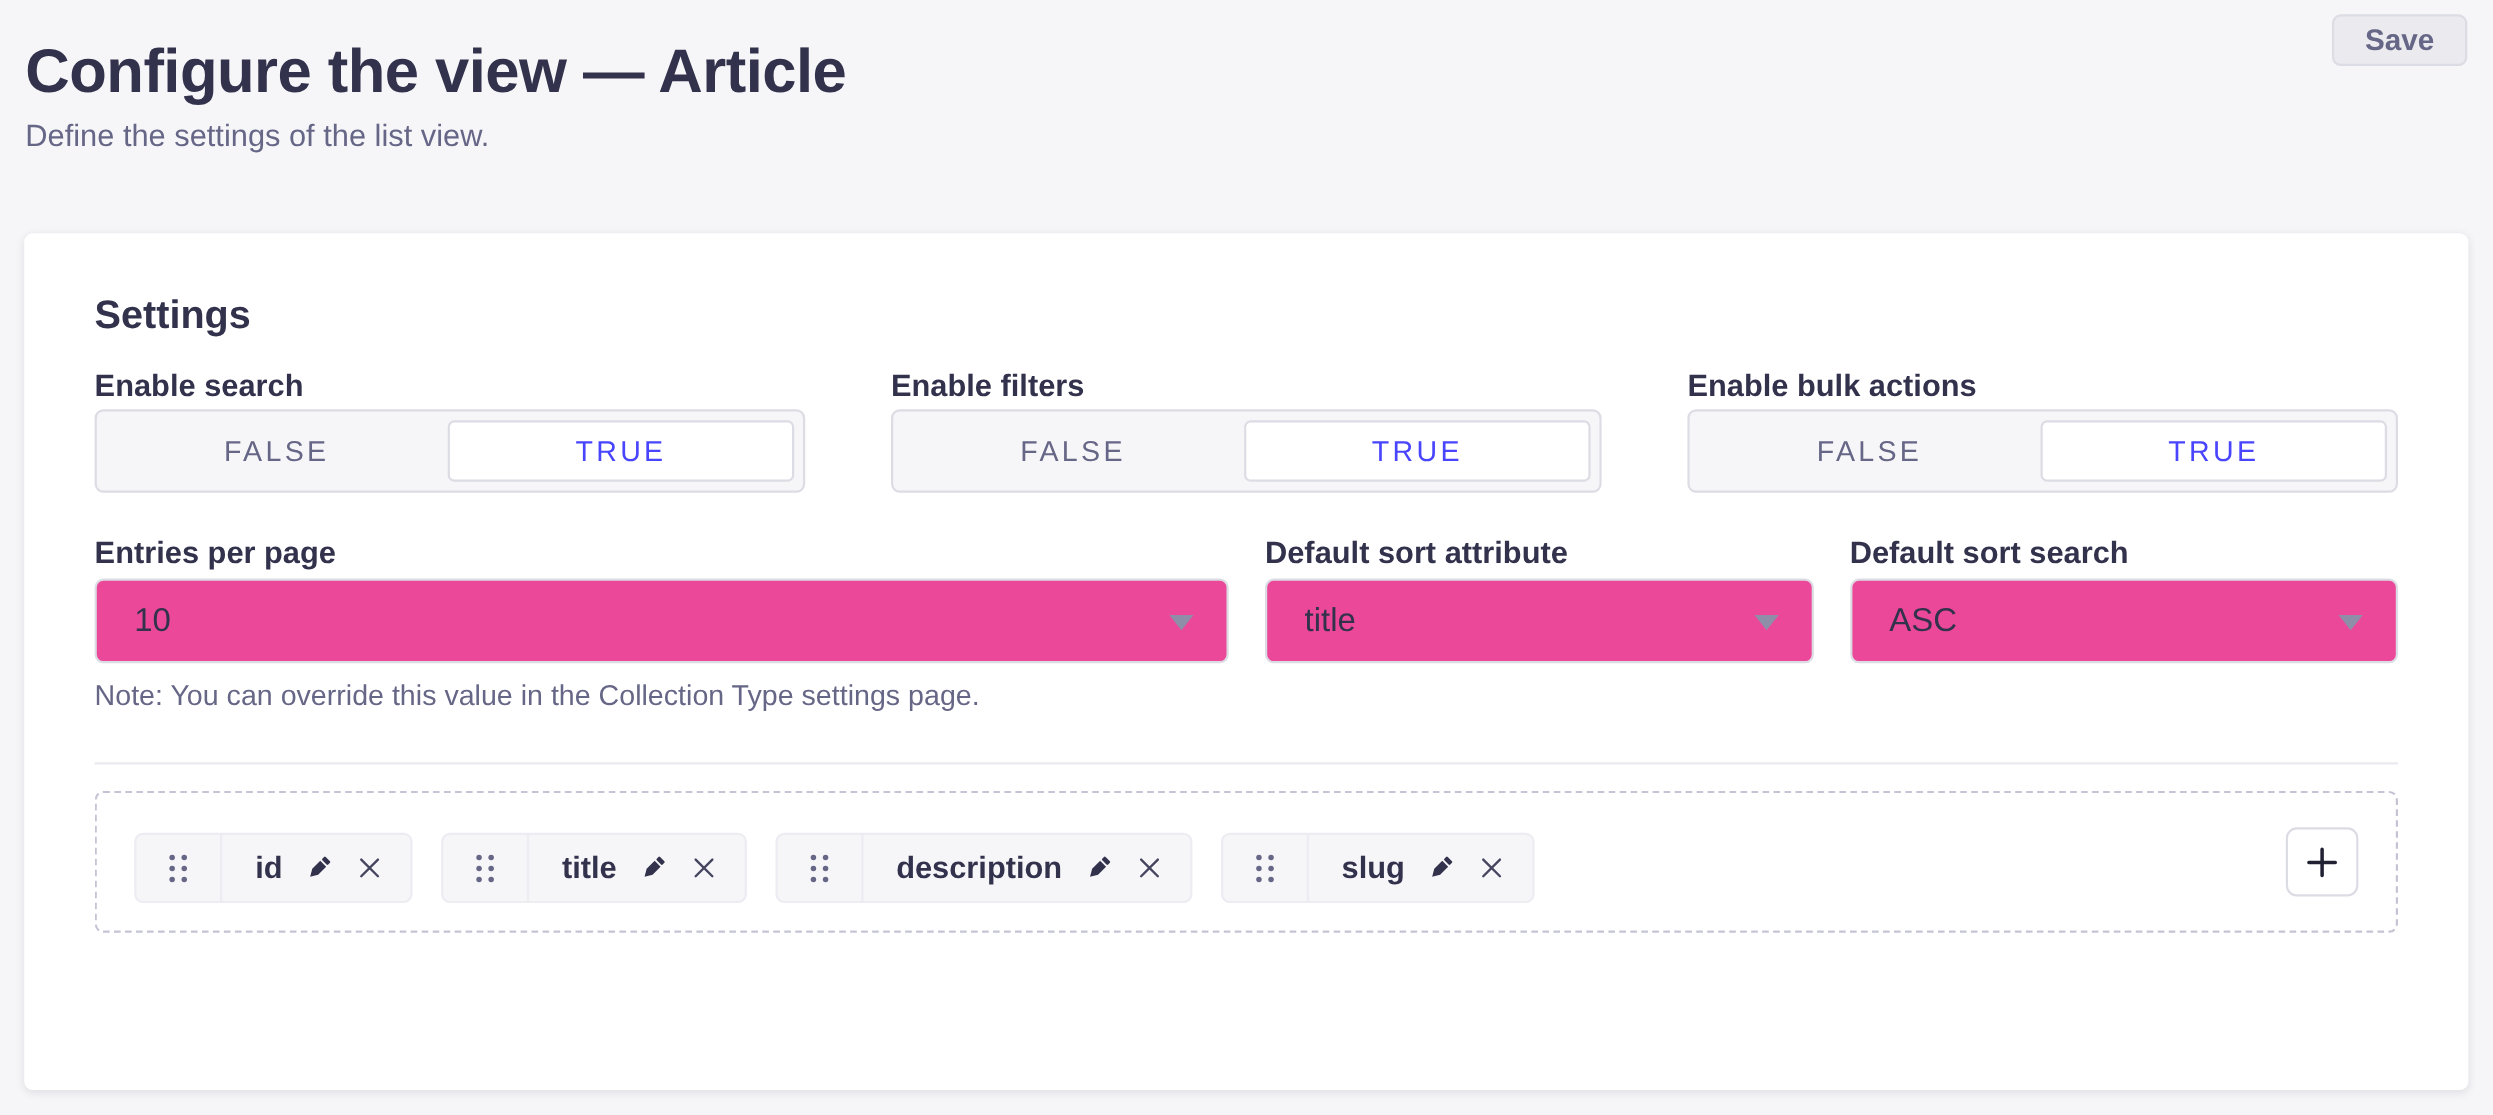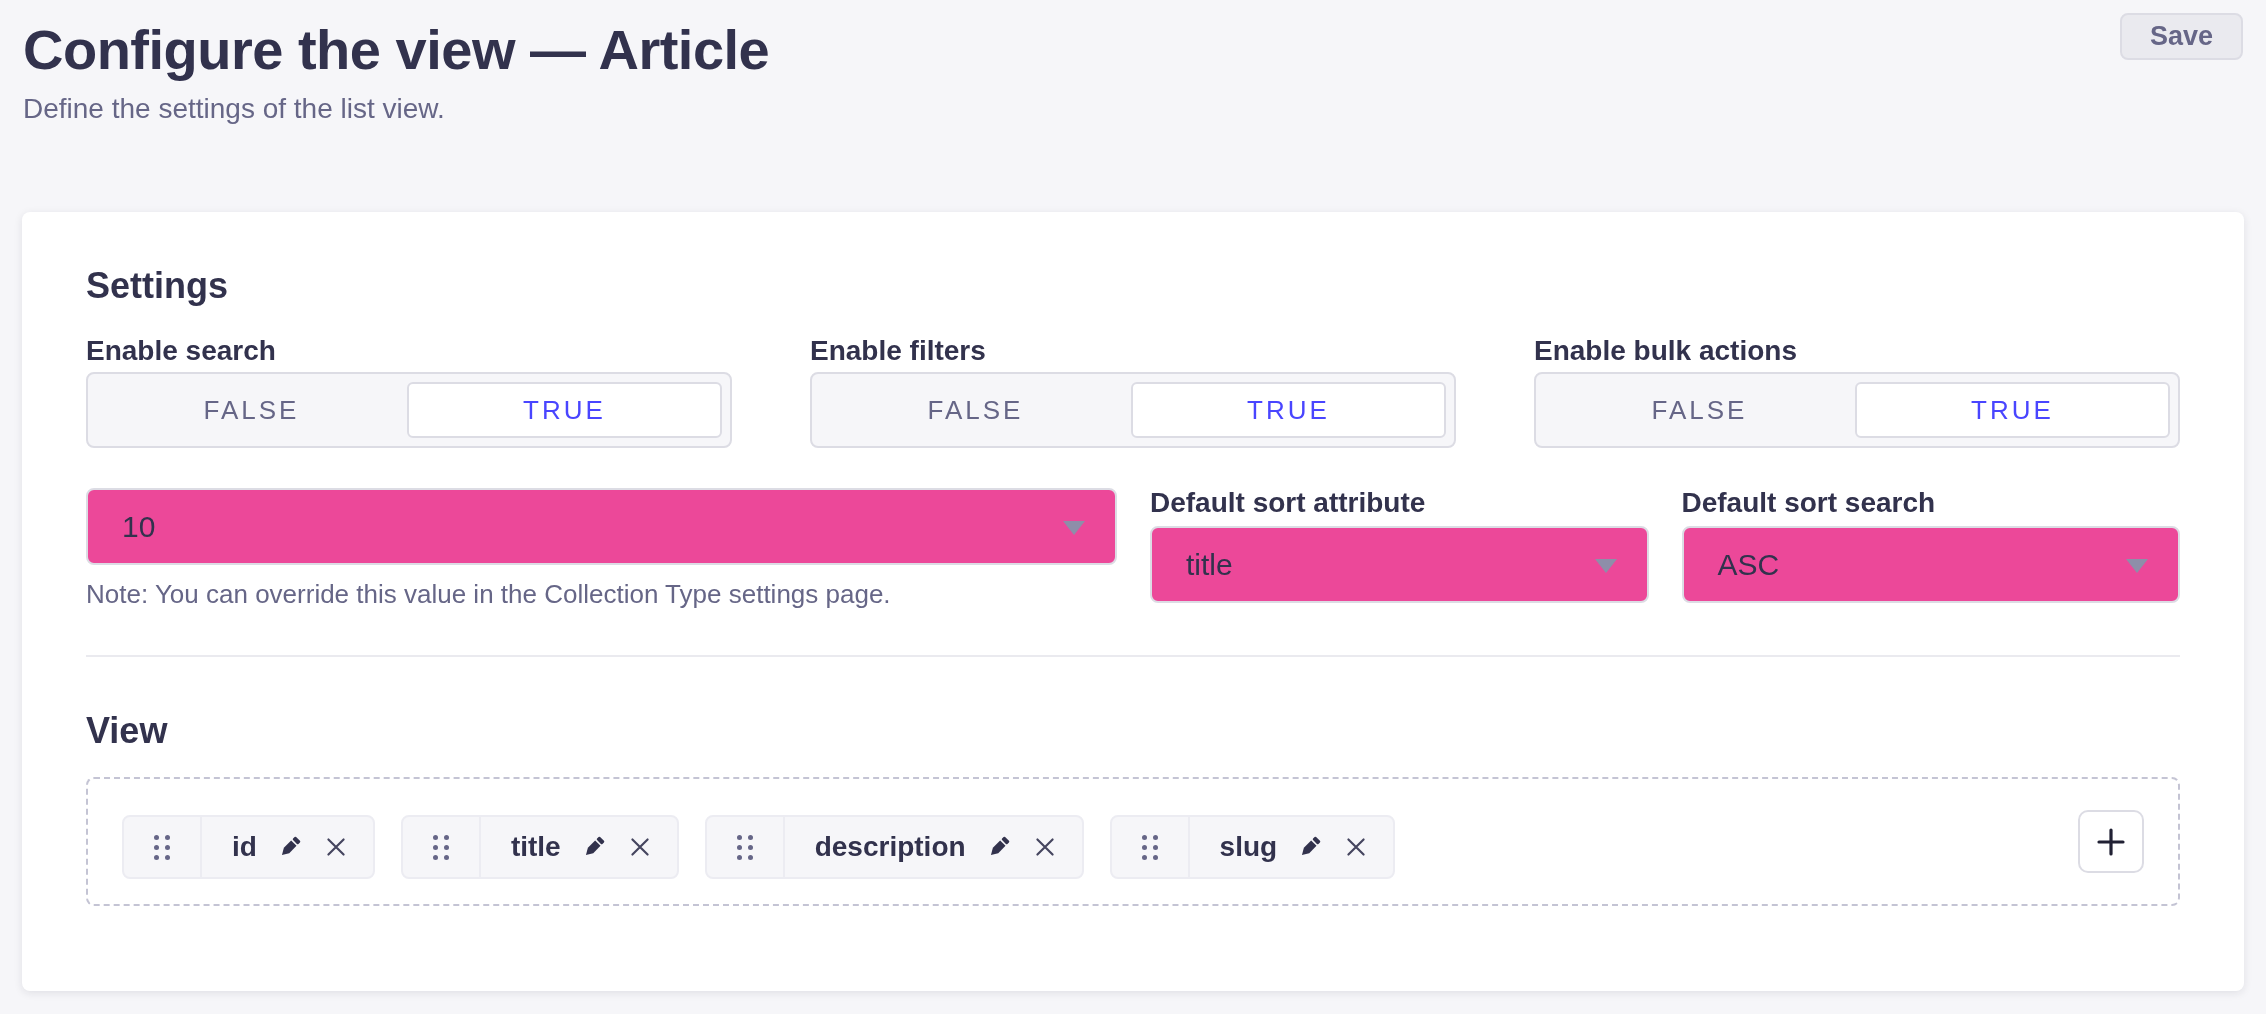--- a/index.html
+++ b/index.html
@@ -5,21 +5,21 @@
   * { margin:0; padding:0; box-sizing:border-box; }
   html,body { width:2266px; height:1014px; overflow:hidden; }
   body {
     background:#f6f6f9;
     font-family:"Liberation Sans", sans-serif;
     color:#32324d;
     position:relative;
   }
 
   
-  .header { position:relative; padding:17px 23px 0 23px; }
+  .header { position:relative; padding:32px 23px 0 23px; }
   .page-title {
     font-size:56px; font-weight:700; line-height:66px;
     color:#32324d; letter-spacing:-0.5px;
   }
   .page-subtitle { margin-top:10px; font-size:28px; line-height:32px; color:#666687; }
   .save-btn {
     position:absolute; top:13px; right:23px;
     width:123px; height:47px;
     background:#eaeaef; border:2px solid #dcdce4; border-radius:8px;
     color:#666687; font-size:27px; font-weight:600;
@@ -157,20 +157,21 @@
         <div class="toggle-opt">FALSE</div>
         <div class="toggle-opt selected">TRUE</div>
       </div>
     </div>
 
   </div>
 
   <div class="grid-selects">
 
     <div class="field">
+      <label class="field-label">Entries per page</label>
       <div class="select-box">
         <span>10</span>
         <span class="caret"></span>
       </div>
       <div class="note">Note: You can override this value in the Collection Type settings page.</div>
     </div>
 
     <div class="field">
       <label class="field-label">Default sort attribute</label>
       <div class="select-box">
@@ -184,21 +185,20 @@
       <div class="select-box">
         <span>ASC</span>
         <span class="caret"></span>
       </div>
     </div>
 
   </div>
 
   <div class="divider"></div>
 
-  <h2 class="section-heading view-heading">View</h2>
 
   <div class="dashed">
 
     <div class="pill">
       <div class="pill-handle">
         <span class="dots">
             <i></i>
             <i></i>
             <i></i>
             <i></i>

